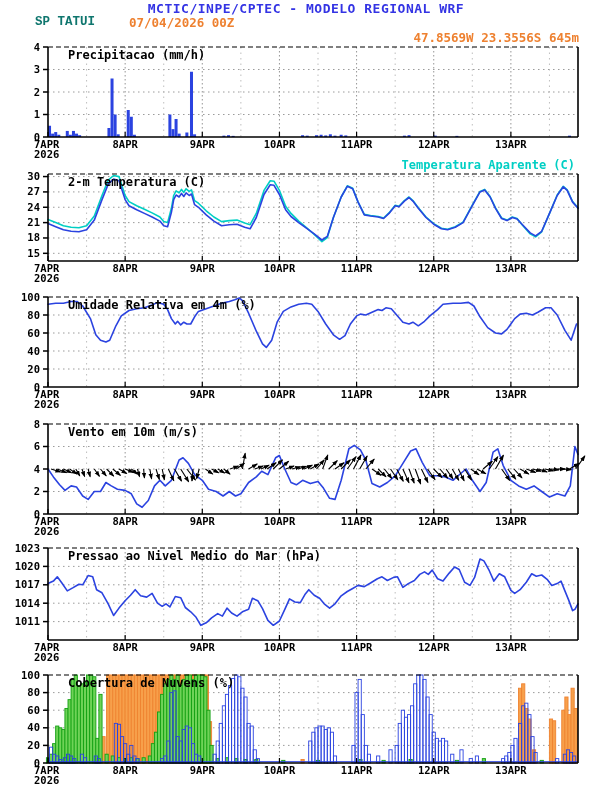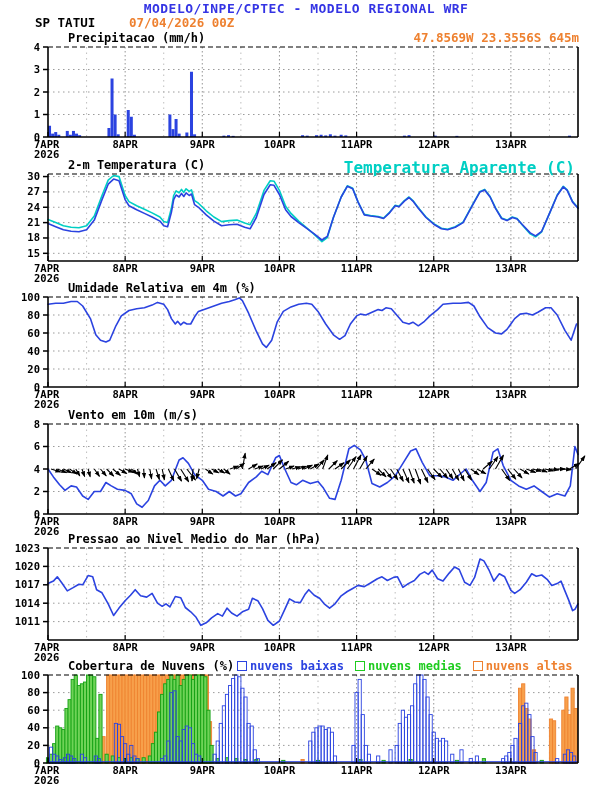--- a/index.html
+++ b/index.html
@@ -3,24 +3,24 @@
 <meta charset="utf-8">
 <style>
   html,body{margin:0;padding:0;background:#fff;}
   .page{position:relative;width:612px;height:792px;background:#fff;overflow:hidden;
         font-family:"DejaVu Sans Mono",monospace;font-weight:bold;}
   .abs{position:absolute;white-space:nowrap;}
   .hdr-title{left:0;right:0;top:1px;text-align:center;font-size:13px;letter-spacing:.5px;}
   .hdr-station{left:35px;top:15px;font-size:12.5px;}
   .hdr-run{left:129px;top:15px;font-size:12.5px;}
   .hdr-loc{right:33px;top:30px;font-size:12.5px;text-align:center;}
-  .ptitle{font-size:12px;color:#000;}
+  .ptitle{font-size:12px;color:#000;margin-top:17px;}
   .t1{left:68px;top:31px;}
   .t2{left:68px;top:158px;text-align:center;}
-  .t2l{right:37px;top:158px;font-size:16px;}
+  .t2l{right:37px;top:158px;font-size:12px;}
   .t3{left:68px;top:281px;}
   .t4{left:68px;top:408px;}
   .t5{left:68px;top:532px;}
   .t6{left:68px;top:659px;}
   .cloud-legend{left:237px;top:659px;display:flex;gap:11px;font-size:12px;}
   .legend-item{display:flex;align-items:center;}
   .sq{display:inline-block;width:8px;height:8px;border:1.5px solid currentColor;
       background:#fff;margin-right:3px;}
   svg#chart{position:absolute;left:0;top:0;}
 </style>
@@ -664,40 +664,26 @@
         <text x="279.4410480349345" y="774" text-anchor="middle" font-size="10.5" font-family="&quot;DejaVu Sans Mono&quot;,monospace" font-weight="bold" fill="#000">10APR</text>
         <line x1="356.58806404657935" x2="356.58806404657935" y1="758" y2="763" stroke="#000" stroke-width="1.2"></line>
         <text x="356.58806404657935" y="774" text-anchor="middle" font-size="10.5" font-family="&quot;DejaVu Sans Mono&quot;,monospace" font-weight="bold" fill="#000">11APR</text>
         <line x1="433.7350800582242" x2="433.7350800582242" y1="758" y2="763" stroke="#000" stroke-width="1.2"></line>
         <text x="433.7350800582242" y="774" text-anchor="middle" font-size="10.5" font-family="&quot;DejaVu Sans Mono&quot;,monospace" font-weight="bold" fill="#000">12APR</text>
         <line x1="510.882096069869" x2="510.882096069869" y1="758" y2="763" stroke="#000" stroke-width="1.2"></line>
         <text x="510.882096069869" y="774" text-anchor="middle" font-size="10.5" font-family="&quot;DejaVu Sans Mono&quot;,monospace" font-weight="bold" fill="#000">13APR</text>
       </g>
     </svg>
 
-  <span class="abs hdr-title" style="color: rgb(52, 52, 228);">MODELO/INPE/CPTEC - MODELO REGIONAL WRF</span>
-  <span class="abs hdr-station" style="color: #000000;">SP TATUI</span>
+  <span class="abs hdr-title" style="color: rgb(52, 52, 228);">MCTIC/INPE/CPTEC - MODELO REGIONAL WRF</span>
+  <span class="abs hdr-station" style="color: #0f766e; font-family: Liberation Mono, monospace;">SP TATUI</span>
   <span class="abs hdr-run" style="color: rgb(238, 129, 48);">07/04/2026 00Z</span>
   <span class="abs hdr-loc" style="color: rgb(238, 129, 48);">47.8569W 23.3556S 645m</span>
 
   <span class="abs ptitle t1">Precipitacao (mm/h)</span>
   <span class="abs ptitle t2">2-m Temperatura (C)</span>
   <span class="abs t2l" style="color: rgb(0, 207, 196);">Temperatura Aparente (C)</span>
   <span class="abs ptitle t3">Umidade Relativa em 4m (%)</span>
   <span class="abs ptitle t4">Vento em 10m (m/s)</span>
   <span class="abs ptitle t6">Cobertura de Nuvens (%)</span>
   <span class="abs ptitle t5">Pressao ao Nivel Medio do Mar (hPa)</span>
 
-  <div class="abs cloud-legend">
-    <span class="legend-item" style="color: rgb(43, 67, 224);">
-      <span class="sq"></span>
-      <span>nuvens baixas</span>
-    </span>
-    <span class="legend-item" style="color: rgb(30, 204, 30);">
-      <span class="sq"></span>
-      <span>nuvens medias</span>
-    </span>
-    <span class="legend-item" style="color: rgb(238, 129, 48);">
-      <span class="sq"></span>
-      <span>nuvens altas</span>
-    </span>
-  </div>
 </div>
 
 </body></html>

